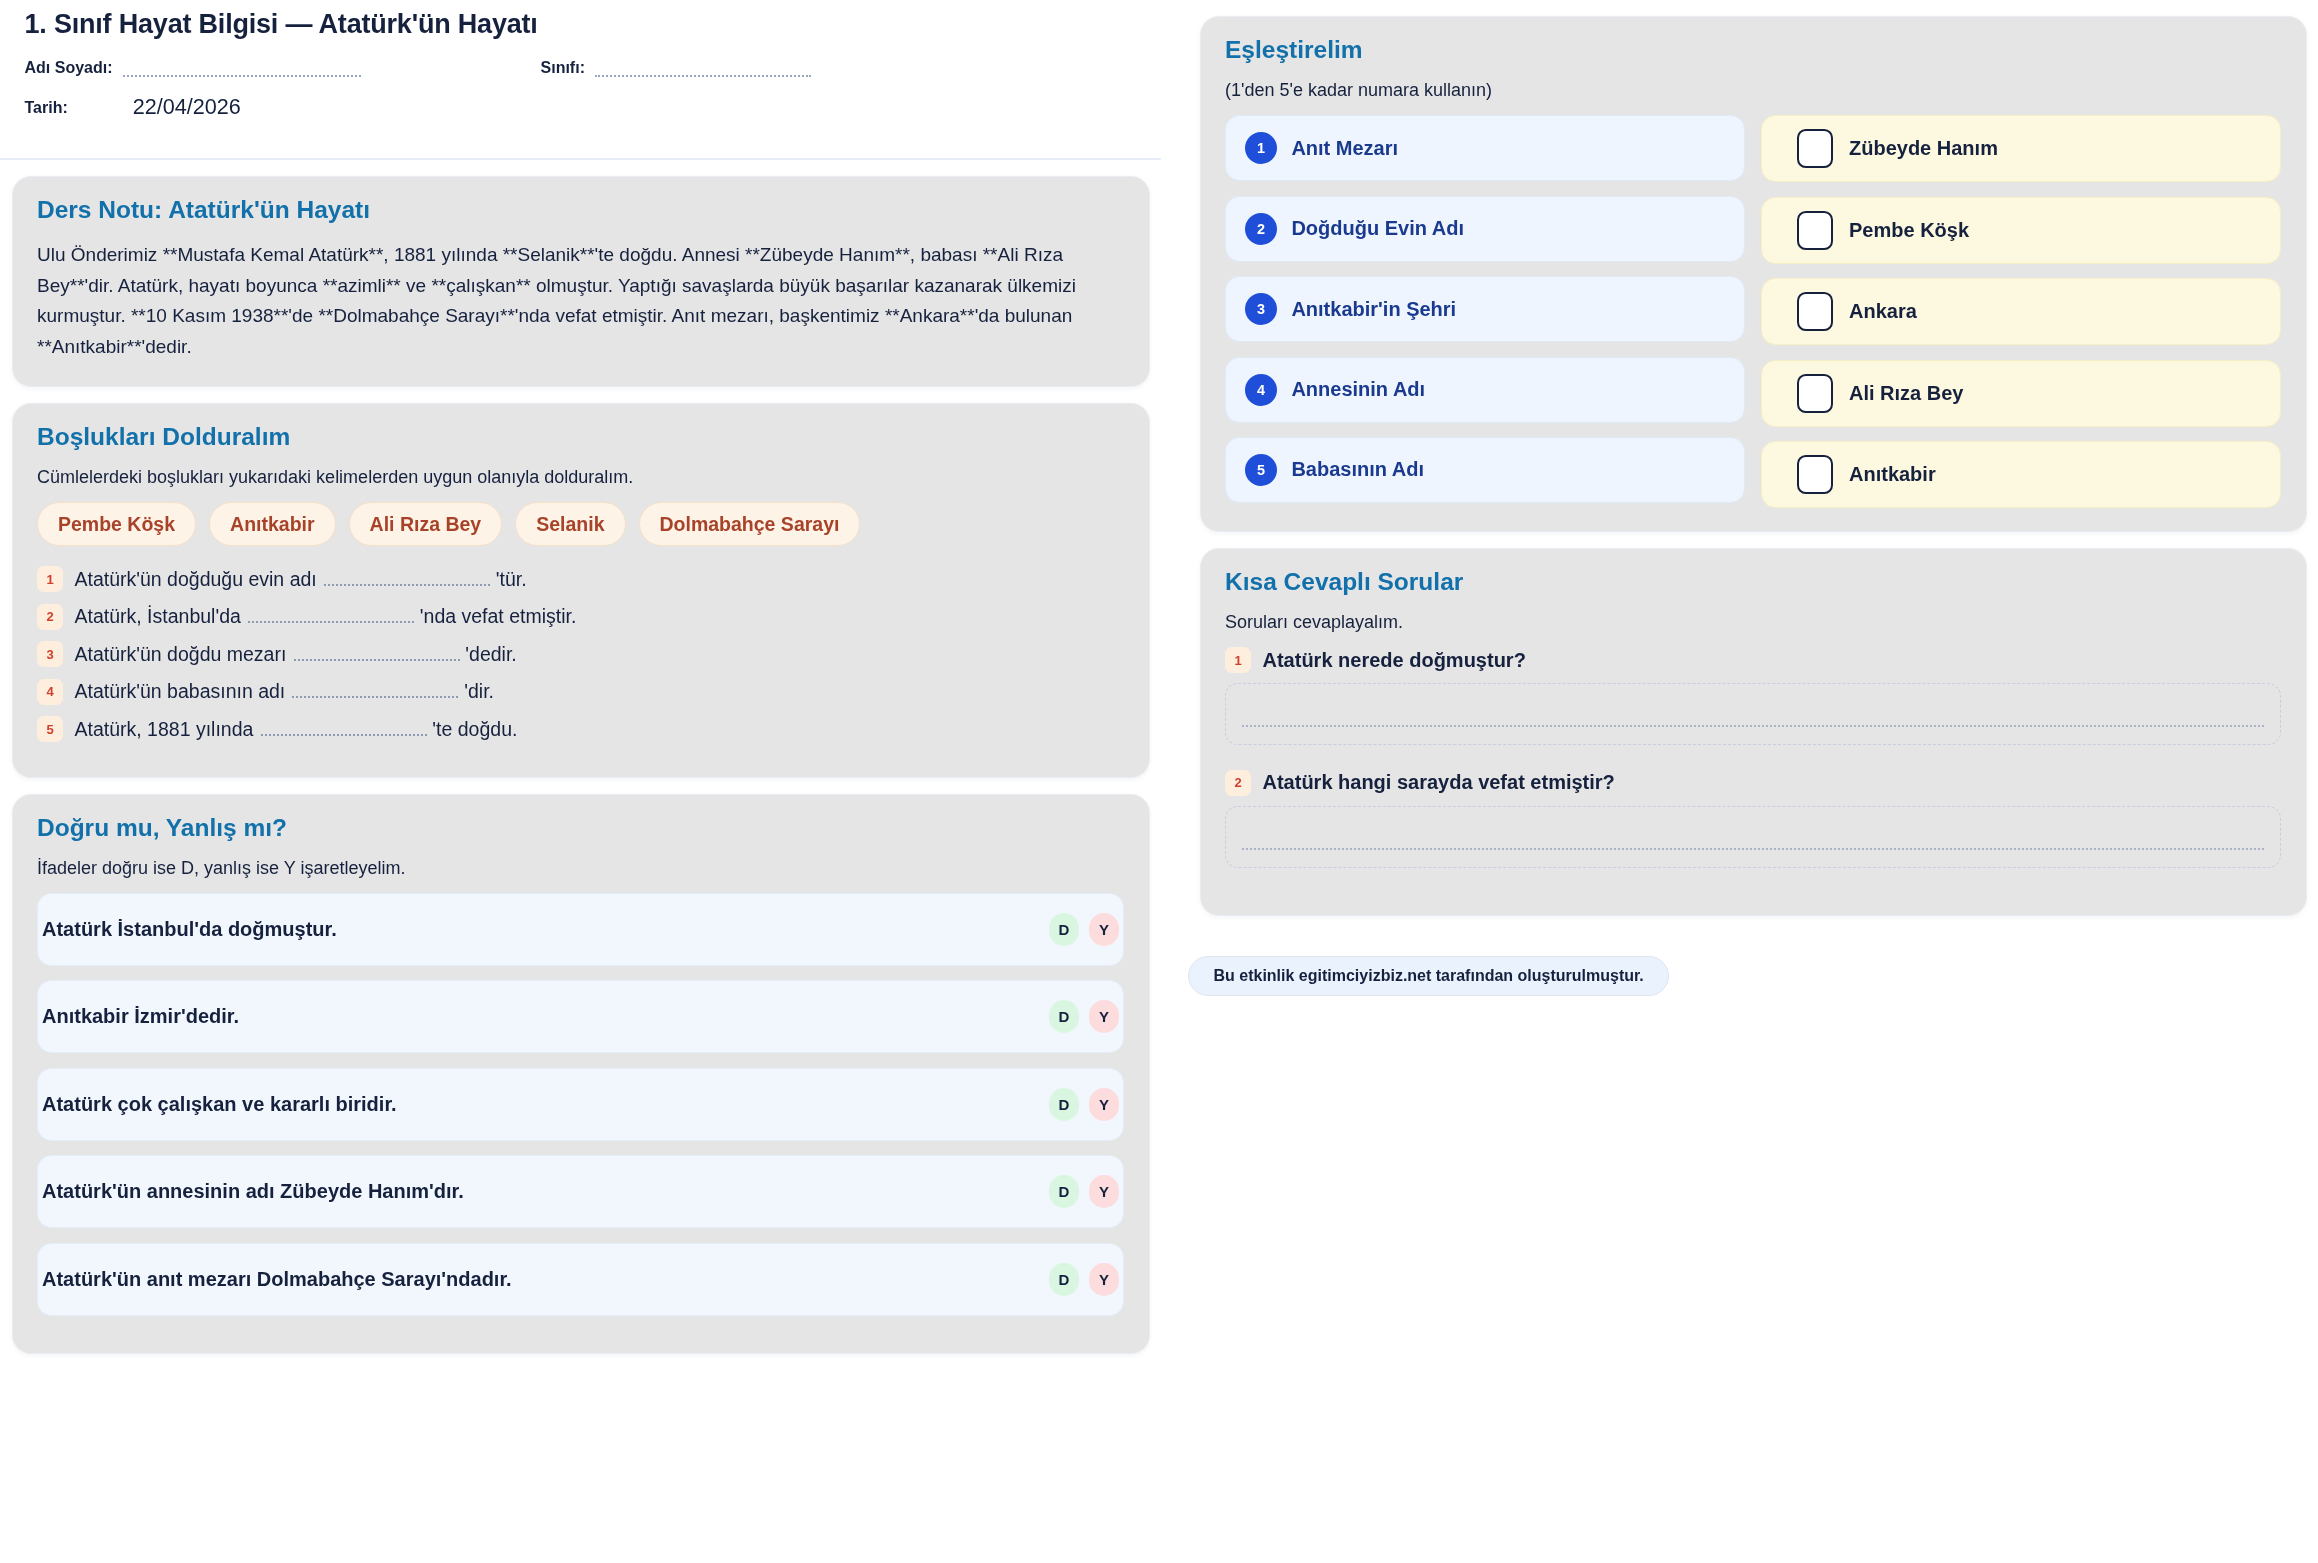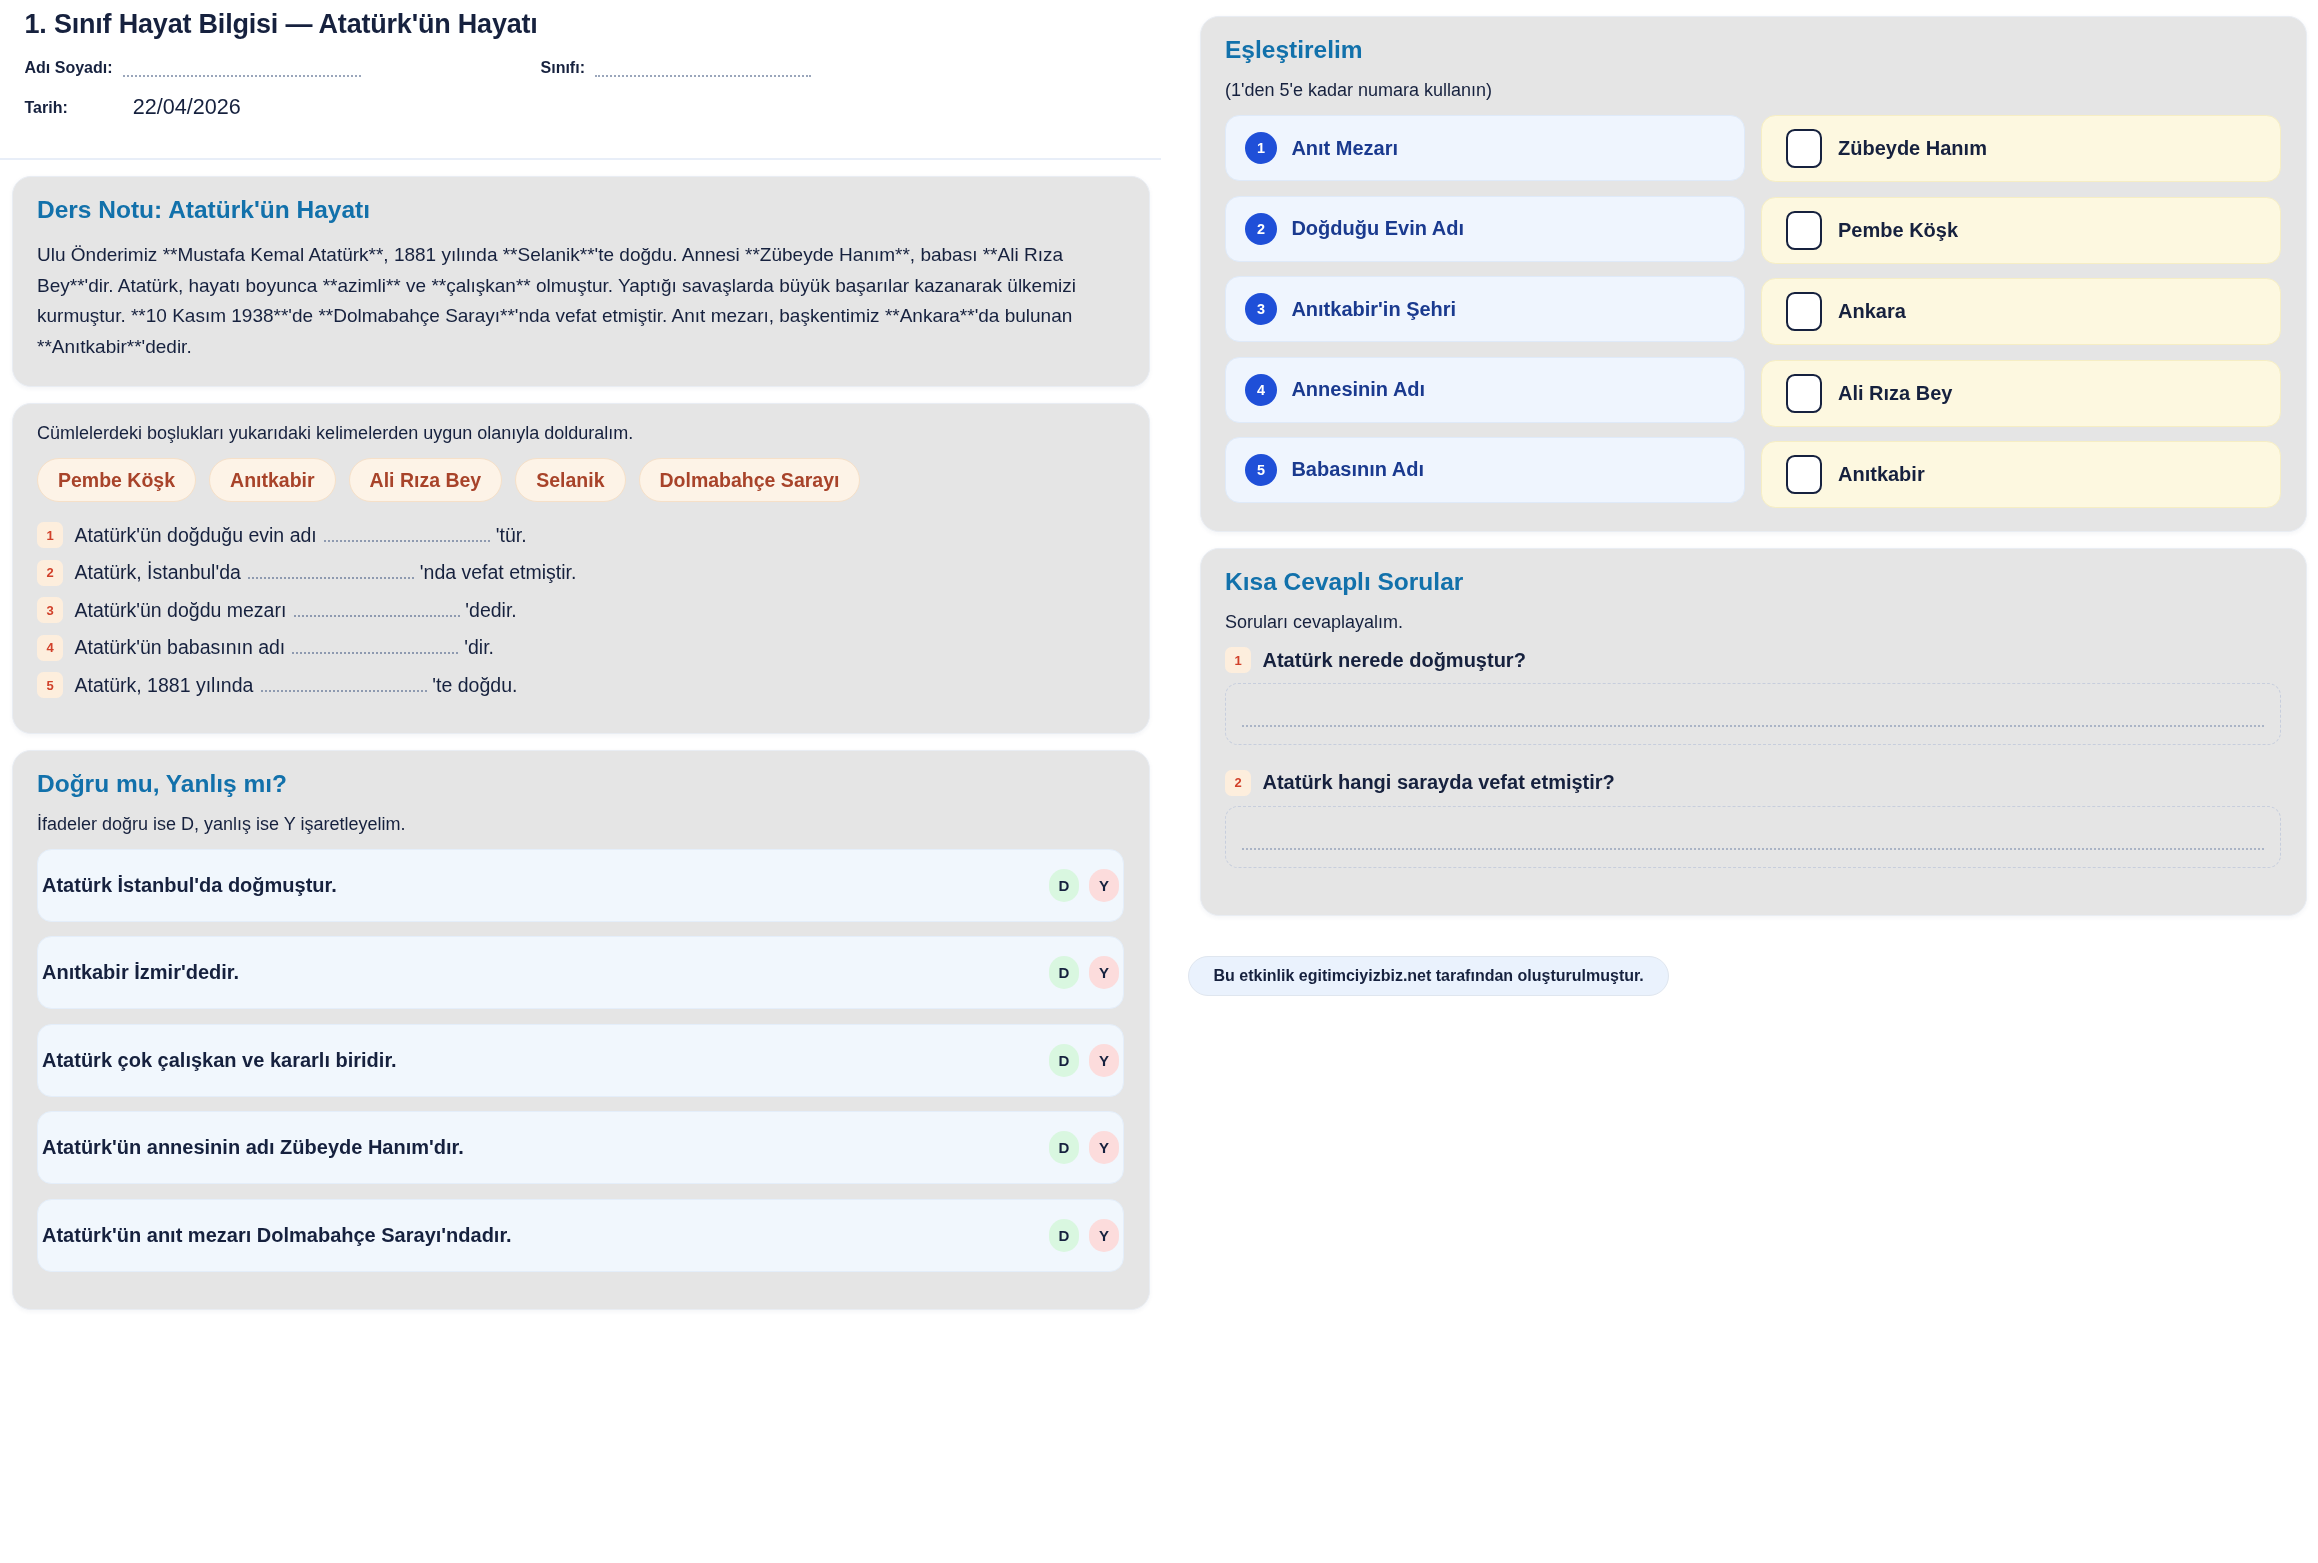--- a/index.html
+++ b/index.html
@@ -168,21 +168,21 @@
     color: #ffffff;
     font-size: 14.4px; font-weight: bold;
     display: flex; align-items: center; justify-content: center;
   }
   .m-left-label { font-size: 20px; font-weight: bold; color: #1a3a8f; }
   .m-right {
     display: flex; align-items: center; gap: 16px;
     background: #fdf8e0;
     border: 1.4px solid #f6eec4;
     border-radius: 14.4px;
-    padding: 13px 24px;
+    padding: 13px 35px;
   }
   .m-box {
     width: 36px; height: 39px; flex: 0 0 36px;
     border: 2.9px solid #16213e;
     border-radius: 8.7px;
     background: #ffffff;
   }
   .m-right-label { font-size: 20px; font-weight: bold; color: #16213e; }
 
   
@@ -238,20 +238,21 @@
         <span class="date-val">22/04/2026</span>
       </div>
     </div>
 
     <div class="card">
       <div class="card-title">Ders Notu: Atatürk'ün Hayatı</div>
       <div class="note-body">Ulu Önderimiz **Mustafa Kemal Atatürk**, 1881 yılında **Selanik**'te doğdu. Annesi **Zübeyde Hanım**, babası **Ali Rıza Bey**'dir. Atatürk, hayatı boyunca **azimli** ve **çalışkan** olmuştur. Yaptığı savaşlarda büyük başarılar kazanarak ülkemizi kurmuştur. **10 Kasım 1938**'de **Dolmabahçe Sarayı**'nda vefat etmiştir. Anıt mezarı, başkentimiz **Ankara**'da bulunan **Anıtkabir**'dedir.</div>
     </div>
 
     <div class="card">
+      <div class="card-title">Boşlukları Dolduralım</div>
       <div class="card-sub">Cümlelerdeki boşlukları yukarıdaki kelimelerden uygun olanıyla dolduralım.</div>
       <div class="chips">
         <span class="chip">Pembe Köşk</span>
         <span class="chip">Anıtkabir</span>
         <span class="chip">Ali Rıza Bey</span>
         <span class="chip">Selanik</span>
         <span class="chip">Dolmabahçe Sarayı</span>
       </div>
 
       <div class="blank-row">

